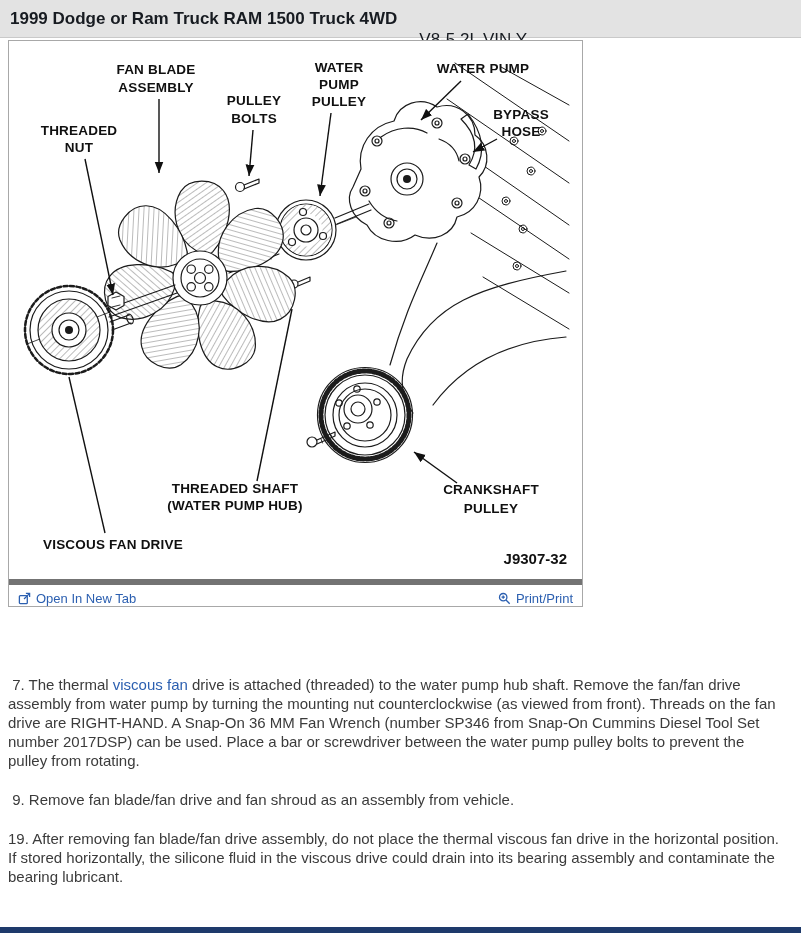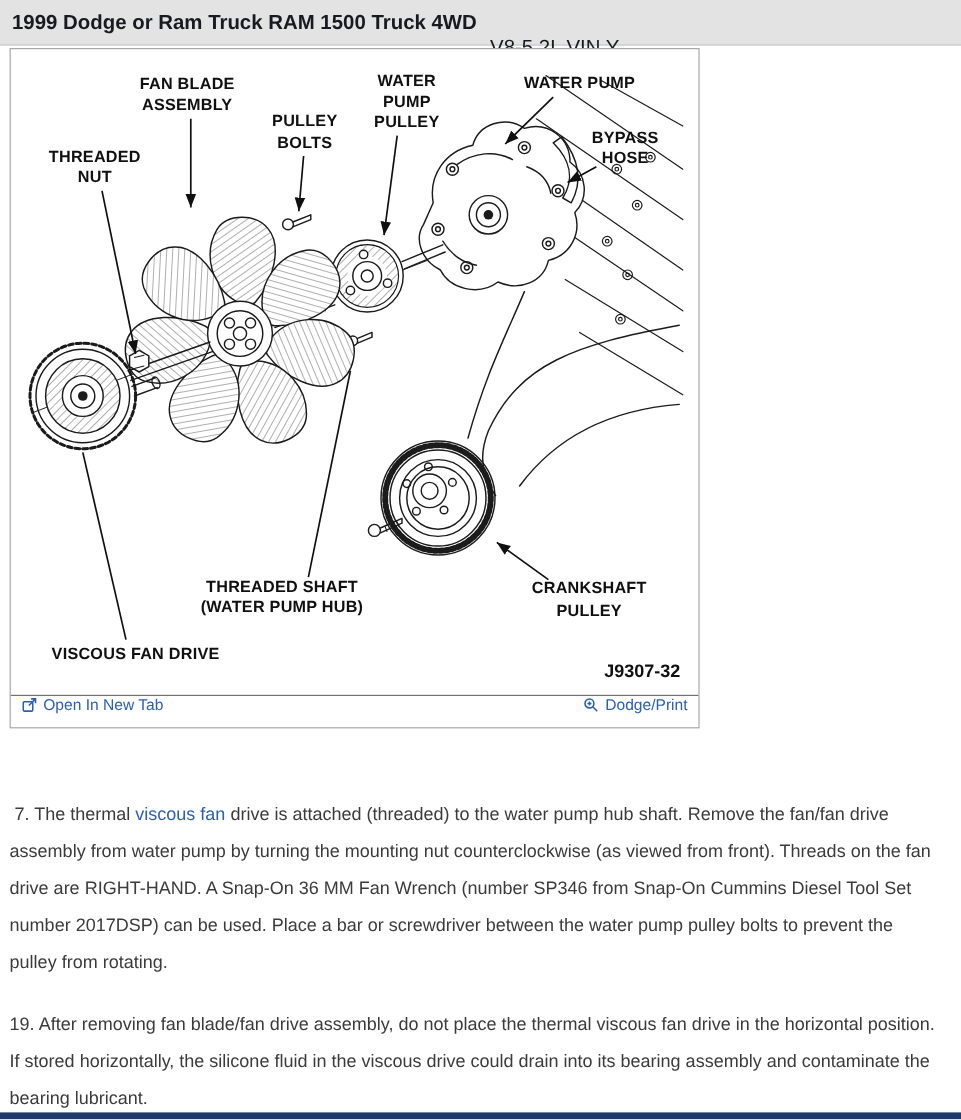--- a/index.html
+++ b/index.html
@@ -1,34 +1,34 @@
 <!DOCTYPE html>
 <html><head>
 <meta charset="utf-8">
 <style>
   html,body{margin:0;padding:0;background:#ffffff;}
   .page{position:relative;width:801px;height:933px;background:#ffffff;overflow:hidden;
         font-family:"Liberation Sans",sans-serif;}
   .title-bar{height:38px;background:#e3e3e3;border-bottom:1px solid #c9c9c9;
              display:flex;align-items:center;padding:0 10px;box-sizing:border-box;
-             font-size:17px;color:#171b21;gap:11px;}
+             font-size:17px;color:#171b21;gap:22px;}
   .title-bold{font-weight:700;}
   .title-reg{font-weight:400;margin-top:42px;}
   .viewer{position:absolute;left:8px;top:40px;width:575px;height:567px;
           border:1px solid #a8a8a8;background:#fff;box-sizing:border-box;}
   .fig-area{height:538px;overflow:hidden;}
-  .viewer-footer{height:27px;border-top:1px solid #737373;display:flex;
-                 justify-content:space-between;align-items:flex-start;padding:0 9px;}
+  .viewer-footer{height:27px;border-top:6px solid #737373;display:flex;
+                 justify-content:space-between;align-items:center;padding:0 9px;}
   a.link{color:#2b5fb0;font-size:13px;text-decoration:none;display:inline-flex;
          gap:5px;align-items:center;cursor:pointer;}
   a.link svg{display:block;}
   .instructions{position:absolute;left:0;top:658px;width:801px;
                 padding:0 16px 0 8px;box-sizing:border-box;
                 font-size:15px;color:#3b3b3b;}
-  .instructions p{margin:5px 0 20px;line-height:31px;white-space:pre-wrap;}
+  .instructions p{margin:17px 0 20px;line-height:19px;white-space:pre-wrap;}
   .instructions p.mb-tight{margin-bottom:1px;}
   a.inline-link{color:#2b5fb0;text-decoration:none;cursor:pointer;}
   .bottom-strip{position:absolute;bottom:0;left:0;width:100%;height:6px;background:#1e3a6b;}
   .dlabel{font:700 13.5px "Liberation Sans",sans-serif;fill:#101010;letter-spacing:.2px;}
   .fig-num{font:700 15px "Liberation Sans",sans-serif;fill:#101010;}
 </style>
 </head>
 <body>
 
 <div class="page">
@@ -238,25 +238,26 @@
         </span>
         <span>Open In New Tab</span>
       </a>
       <a class="link">
         <span>
           <svg width="13" height="13" viewBox="0 0 14 14" fill="none" stroke="#2b5fb0" stroke-width="1.4">
             <circle cx="5.6" cy="5.6" r="4"></circle>
             <path d="M8.6 8.6 L12.6 12.6 M3.8 5.6 H7.4 M5.6 3.8 V7.4"></path>
           </svg>
         </span>
-        <span>Dodge/Print</span>
+        <span>Print/Print</span>
       </a>
     </div>
   </section>
 
   <main class="instructions">
     <p><span> 7. The thermal </span><a class="inline-link">viscous fan</a><span> drive is attached (threaded) to the water pump hub shaft. Remove the fan/fan drive assembly from water pump by turning the mounting nut counterclockwise (as viewed from front). Threads on the fan drive are RIGHT-HAND. A Snap-On 36 MM Fan Wrench (number SP346 from Snap-On Cummins Diesel Tool Set number 2017DSP) can be used. Place a bar or screwdriver between the water pump pulley bolts to prevent the pulley from rotating.</span></p>
+    <p> 9. Remove fan blade/fan drive and fan shroud as an assembly from vehicle.</p>
     <p class="mb-tight">19. After removing fan blade/fan drive assembly, do not place the thermal viscous fan drive in the horizontal position. If stored horizontally, the silicone fluid in the viscous drive could drain into its bearing assembly and contaminate the bearing lubricant.</p>
 
   </main>
 
   <div class="bottom-strip"></div>
 </div>
 
 </body></html>

